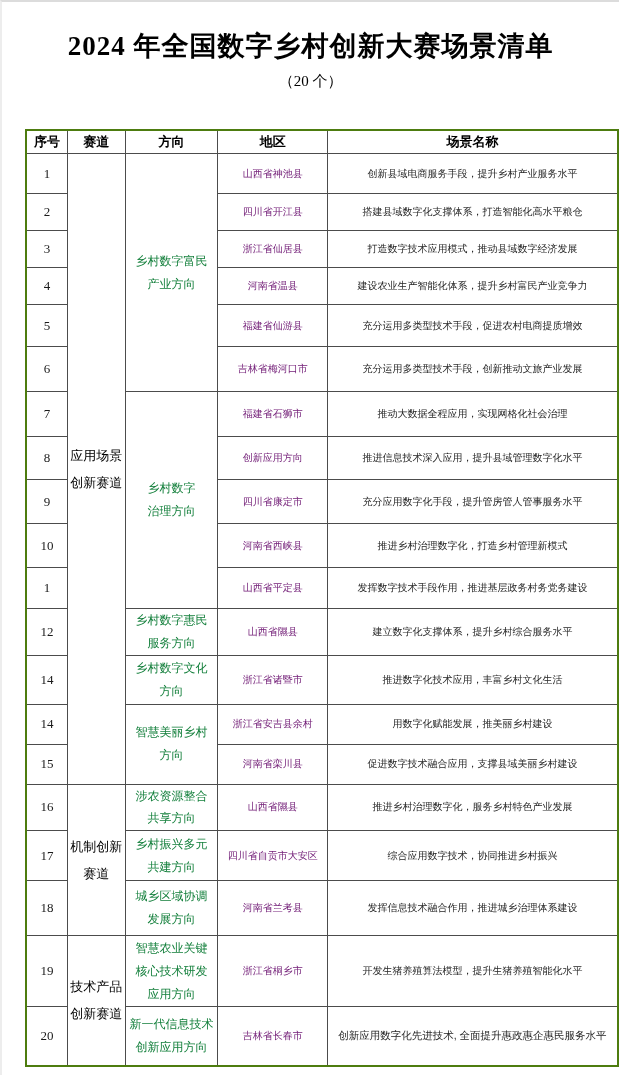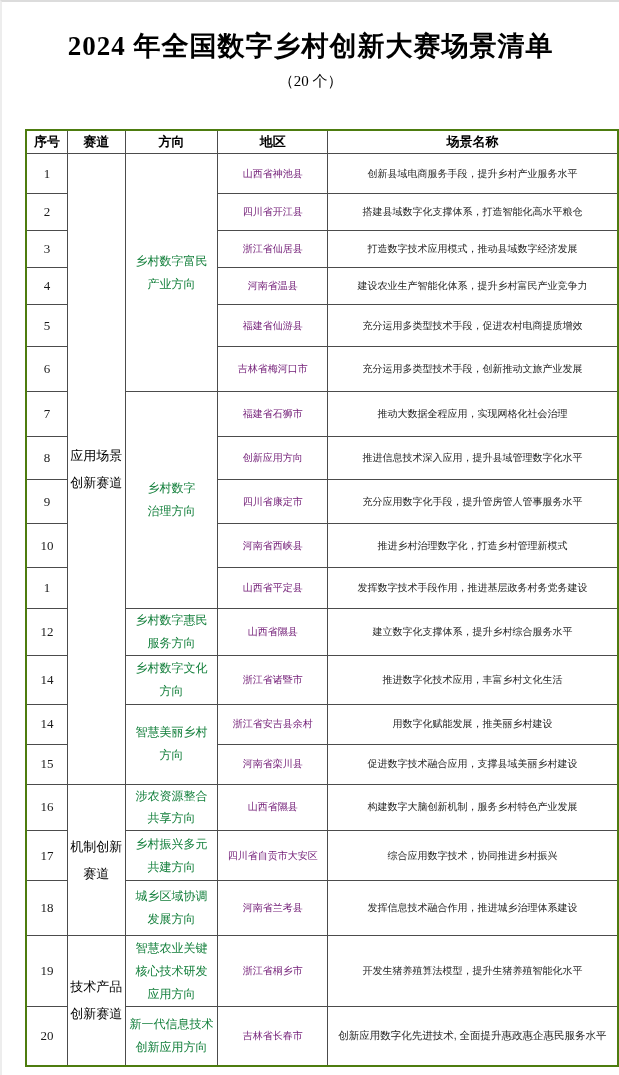--- a/index.html
+++ b/index.html
@@ -216,21 +216,21 @@
           <td class="region">河南省栾川县</td>
           <td class="scene">促进数字技术融合应用，支撑县域美丽乡村建设</td>
         </tr>
         <tr>
           <td class="num">16</td>
           <td class="track" rowspan="3">机制创新
 赛道</td>
           <td class="dir" rowspan="1">涉农资源整合
 共享方向</td>
           <td class="region">山西省隰县</td>
-          <td class="scene">构建数字大脑创新机制，服务乡村特色产业发展</td>
+          <td class="scene">推进乡村治理数字化，服务乡村特色产业发展</td>
         </tr>
         <tr>
           <td class="num">17</td>
           <td class="dir" rowspan="1">乡村振兴多元
 共建方向</td>
           <td class="region">四川省自贡市大安区</td>
           <td class="scene">综合应用数字技术，协同推进乡村振兴</td>
         </tr>
         <tr>
           <td class="num">18</td>

